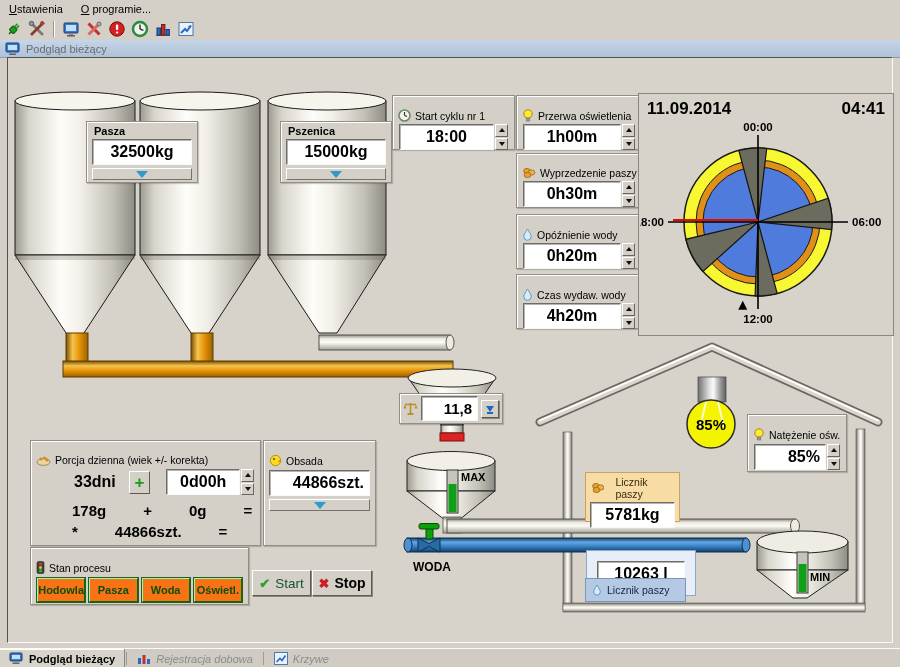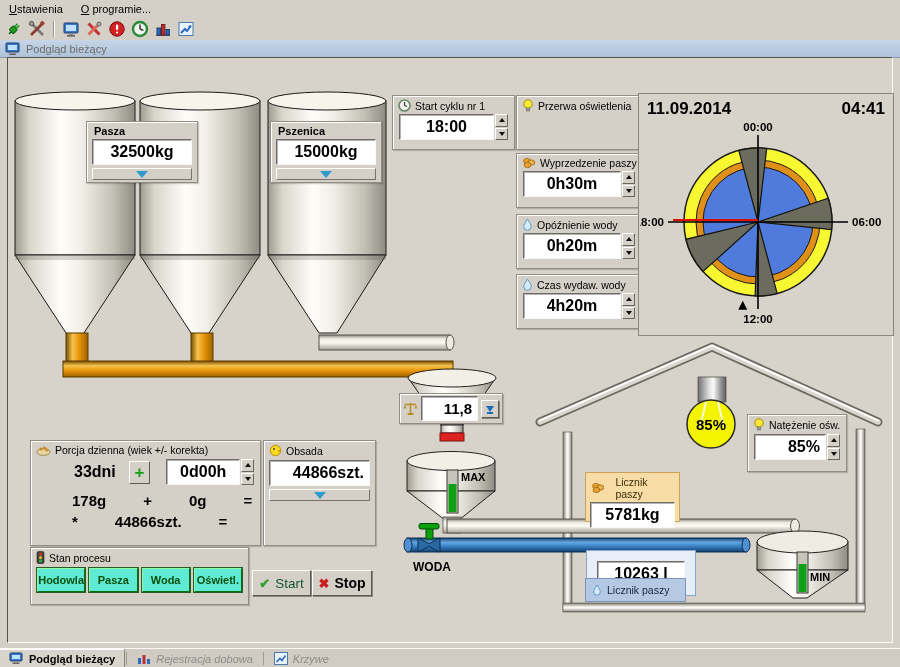--- a/index.html
+++ b/index.html
@@ -10,39 +10,39 @@
   .menuitem{padding:1px 9px;cursor:default;}
   .hot{text-decoration:underline;}
   .toolbar{left:0;top:18px;width:900px;height:22px;background:#d4d0c8;display:flex;align-items:center;gap:3px;padding-left:4px;}
   .tbtn{width:20px;height:20px;display:flex;align-items:center;justify-content:center;}
   .tsepv{width:1px;height:16px;background:#9a968e;border-right:1px solid #fff;margin:0 3px;}
   .titlebar{left:0;top:40px;width:900px;height:17px;background:linear-gradient(#c6d5e8,#aec2d9);display:flex;align-items:center;gap:5px;padding-left:5px;color:#6b6b6b;border-bottom:1px solid #8a9ab0;}
   
   .canvas{left:7px;top:57px;width:884px;height:584px;background:#d7d3ca;border:1px solid;border-color:#55524a #fbfaf6 #fbfaf6 #55524a;}
   
   .panel{background:#d4d0c8;border:1px solid #928e86;box-shadow:inset 1px 1px 0 #ffffff,1px 1px 1px rgba(0,0,0,.18);}
-  .hdr{display:flex;align-items:flex-end;gap:4px;padding:3px 4px 0 5px;white-space:nowrap;}
+  .hdr{display:flex;align-items:flex-end;gap:4px;padding:13px 4px 0 5px;white-space:nowrap;}
   .hlabel{font-size:10.5px;}
   .plabel{font-weight:bold;font-size:11px;padding:3px 0 0 7px;}
   .field{background:#fff;border:1px solid;border-color:#6f6b68 #f8f8f6 #f8f8f6 #6f6b68;box-shadow:inset 1px 1px 0 rgba(40,40,40,.35);
     display:flex;align-items:center;justify-content:center;font-weight:bold;font-size:16px;height:24px;}
   .field.right{justify-content:flex-end;padding-right:5px;}
   .fieldrow{display:flex;align-items:stretch;}
   .grow{flex:1;}
   .spin{width:13px;display:flex;flex-direction:column;margin-left:1px;}
   .sb{flex:1;background:#d4d0c8;border:1px solid;border-color:#fff #6a665e #6a665e #fff;display:flex;align-items:center;justify-content:center;margin-bottom:1px;}
   .sb:last-child{margin-bottom:0;}
   .tu{width:0;height:0;border-left:3px solid transparent;border-right:3px solid transparent;border-bottom:4px solid #111;}
   .td{width:0;height:0;border-left:3px solid transparent;border-right:3px solid transparent;border-top:4px solid #111;}
   .dropstrip{background:#d4d0c8;border:1px solid;border-color:#fff #76726a #76726a #fff;display:flex;align-items:center;justify-content:center;}
   .tri-dn{width:0;height:0;border-left:6px solid transparent;border-right:6px solid transparent;border-top:7px solid #2E9ACD;}
   .num{font-weight:bold;font-size:15px;white-space:nowrap;margin-left:37px;}
   .cell{display:inline-block;}
   .cr{text-align:center;} .cc{text-align:center;}
-  .gbtn{background:#5eead4;border:1px solid;border-color:#8effa0 #007000 #007000 #8effa0;box-shadow:0 0 0 1px #2a5a2a;
+  .gbtn{background:#f97316;border:1px solid;border-color:#8effa0 #007000 #007000 #8effa0;box-shadow:0 0 0 1px #2a5a2a;
     display:flex;align-items:center;justify-content:center;font-size:11px;font-weight:bold;color:#0a4f0a;height:22px;}
   .btn3d{background:#d4d0c8;border:1px solid;border-color:#fdfdfb #5f5b54 #5f5b54 #fdfdfb;box-shadow:1px 1px 0 #8a867e;
     display:flex;align-items:center;justify-content:center;gap:5px;}
   .btn-start-txt{color:#14532d;font-size:13.5px;}
   .btn-stop-txt{color:#000;font-size:14px;font-weight:bold;}
   .ok-glyph{color:#2ca02c;font-weight:bold;font-size:13px;}
   .x-glyph{color:#cc2020;font-weight:bold;font-size:13px;}
   .plusbtn{width:21px;height:21px;background:#d4d0c8;border:1px solid;border-color:#fff #5f5b54 #5f5b54 #fff;
     color:#12a012;font-size:17px;font-weight:bold;display:flex;align-items:center;justify-content:center;line-height:1;}
   
@@ -302,21 +302,21 @@
   <text x="406" y="514" font-size="12" font-weight="bold">WODA</text>
 </svg>
 
 <div class="abs panel" style="left:86px;top:121px;width:110px;height:60px">
   <div class="plabel">Pasza</div>
   <div class="field" style="margin:2px 5px 0">32500kg</div>
   <div class="dropstrip" style="margin:3px 5px 0;height:10px">
       <span class="tri-dn"></span>
     </div>
 </div>
-<div class="abs panel" style="left:270px;top:121px;width:110px;height:60px">
+<div class="abs panel" style="left:280px;top:121px;width:110px;height:60px">
   <div class="plabel">Pszenica</div>
   <div class="field" style="margin:2px 5px 0">15000kg</div>
   <div class="dropstrip" style="margin:3px 5px 0;height:10px">
       <span class="tri-dn"></span>
     </div>
 </div>
 
 <div class="abs panel" style="left:392px;top:95px;width:121px;height:53px">
   <div class="hdr">
       <svg width="13" height="13">
@@ -340,20 +340,31 @@
 </div>
 
 <div class="abs panel" style="left:516px;top:95px;width:124px;height:53px">
   <div class="hdr">
       <svg width="12" height="13">
         <circle cx="6" cy="5" r="4.2" fill="#FFE838" stroke="#a88a00"></circle>
         <rect x="4.2" y="9" width="3.6" height="3" fill="#9a9a9a" stroke="#666" stroke-width="0.5"></rect>
       </svg>
     <span class="hlabel">Przerwa oświetlenia</span>
     </div>
+  <div class="fieldrow" style="margin:2px 6px 0">
+    <div class="field grow">1h00m</div>
+    <div class="spin">
+        <div class="sb">
+          <span class="tu"></span>
+        </div>
+        <div class="sb">
+          <span class="td"></span>
+        </div>
+      </div>
+  </div>
 </div>
 
 <div class="abs panel" style="left:516px;top:153px;width:124px;height:53px">
   <div class="hdr">
       <svg width="14" height="12">
         <ellipse cx="5" cy="4" rx="3.4" ry="2.6" fill="#E8A030" stroke="#9a6510" stroke-width="0.8"></ellipse>
         <ellipse cx="9.5" cy="5.5" rx="3.4" ry="2.6" fill="#EFB04A" stroke="#9a6510" stroke-width="0.8"></ellipse>
         <ellipse cx="5.5" cy="8" rx="3.4" ry="2.6" fill="#E8A030" stroke="#9a6510" stroke-width="0.8"></ellipse>
       </svg>
     <span class="hlabel">Wyprzedzenie paszy</span>

